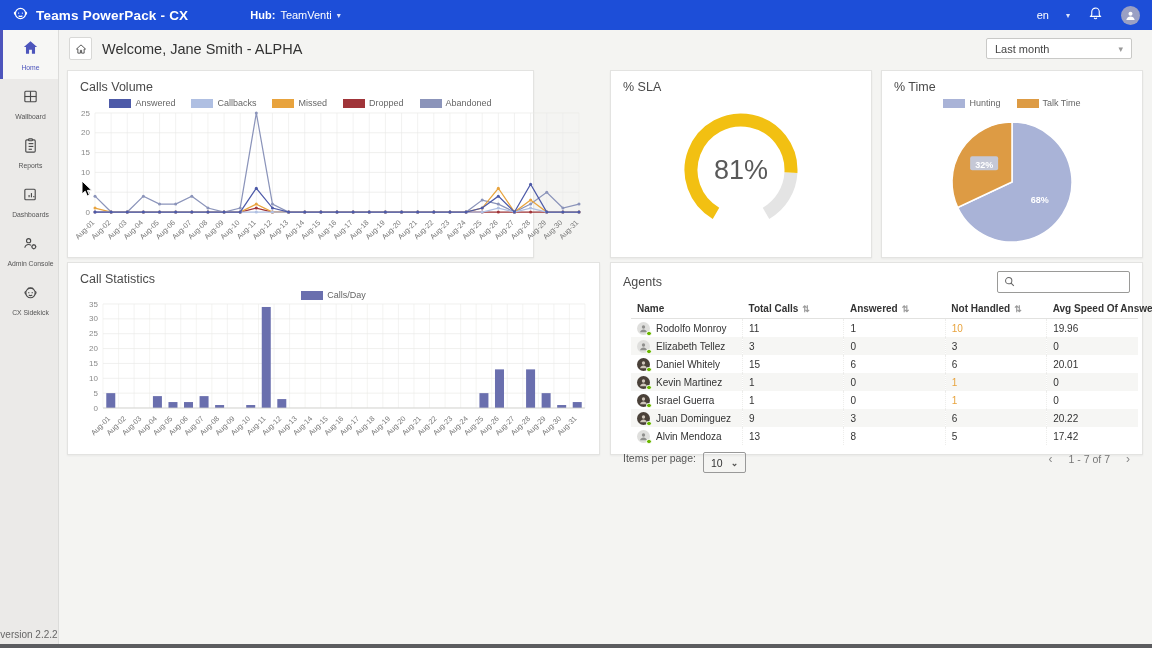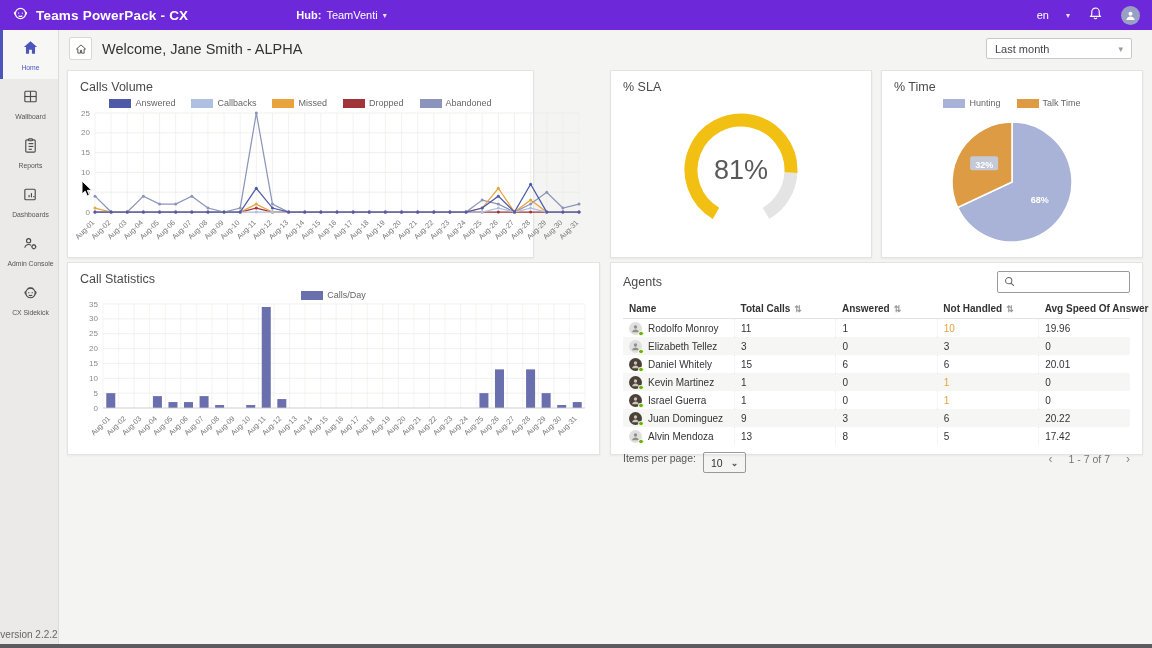--- a/index.html
+++ b/index.html
@@ -1,22 +1,22 @@
 <!DOCTYPE html>
 <html><head>
 <meta charset="utf-8">
 <style>
   *{box-sizing:border-box;margin:0;padding:0}
   html,body{width:1152px;height:648px}
   body{font-family:"Liberation Sans",sans-serif;background:#f4f4f2;overflow:hidden;position:relative}
 
   
-  .topbar{position:absolute;top:0;left:0;right:0;height:30px;background:#6d28d9;display:flex;align-items:center;color:#fff;padding:0 12px;z-index:6}
+  .topbar{position:absolute;top:0;left:0;right:0;height:30px;background:#1d4ed8;display:flex;align-items:center;color:#fff;padding:0 12px;z-index:6}
   .brand{display:flex;align-items:center;gap:7px;font-weight:bold;font-size:13.5px;letter-spacing:.2px}
-  .hub{margin-left:108px;font-size:11px;display:flex;gap:5px;align-items:center;cursor:pointer}
+  .hub{margin-left:62px;font-size:11px;display:flex;gap:5px;align-items:center;cursor:pointer}
   .hub b{font-weight:bold}
   .chev{font-size:8px;opacity:.85}
   .topbar-right{margin-left:auto;display:flex;align-items:center;gap:18px}
   .lang{font-size:11px;display:flex;gap:17px;align-items:center;cursor:pointer}
   .tb-avatar{width:19px;height:19px;border-radius:50%;background:#9aa0c4;display:flex;align-items:center;justify-content:center}
 
   
   .sidebar{position:absolute;top:30px;left:0;width:59px;bottom:0;background:#ebeae8;border-right:1px solid #dcdcda;z-index:5}
   .side-item{display:flex;flex-direction:column;align-items:center;padding:9px 0 8px;gap:4px;cursor:pointer;color:#4a4a4a;border-left:3px solid transparent}
   .side-item .lbl{font-size:6.8px;color:#555}
@@ -45,21 +45,21 @@
   .legend .item{display:flex;align-items:center;gap:4px}
   .legend .sw{width:22px;height:9px;display:inline-block}
   svg.plot{display:block;margin:0 auto}
   .gauge-wrap,.pie-wrap{display:flex;justify-content:center}
 
   
   .agents-head{display:flex;align-items:center;padding:8px 12px 6px}
   .agents-head .card-title{padding:0}
   .search-box{margin-left:auto;width:133px;height:22px;border:1px solid #9a9a98;border-radius:2px;display:flex;align-items:center;padding:0 6px;background:#fff;gap:4px}
   .search-box input{border:none;outline:none;width:100%;font-size:10px;font-family:"Liberation Sans",sans-serif}
-  table.agents{width:calc(100% - 24px);margin:0 12px;border-collapse:collapse;font-size:10px;color:#333;table-layout:fixed}
+  table.agents{width:calc(100% - 24px);margin:0 20px;border-collapse:collapse;font-size:10px;color:#333;table-layout:fixed}
   table.agents th{font-weight:bold;text-align:left;padding:4px 6px;border-bottom:1px solid #e2e2e0;font-size:10px;color:#333;white-space:nowrap;cursor:pointer}
   table.agents td{padding:2.5px 6px;border-right:1px dotted #ededeb;white-space:nowrap;overflow:hidden}
   table.agents td:last-child{border-right:none}
   table.agents tbody tr:nth-child(even){background:#f6f6f4}
   .sort{color:#999;font-size:9px;margin-left:4px}
   .name-cell{display:flex;align-items:center}
   .avatar{width:13px;height:13px;border-radius:50%;position:relative;margin-right:6px;flex:0 0 13px;display:flex;align-items:center;justify-content:center;overflow:visible}
   .avatar.generic{background:#dfdfdd}
   .avatar.photo{background:#4a4139}
   .presence{position:absolute;right:-1.5px;bottom:-1.5px;width:5.5px;height:5.5px;border-radius:50%;background:#6bb700;border:1px solid #fff}

